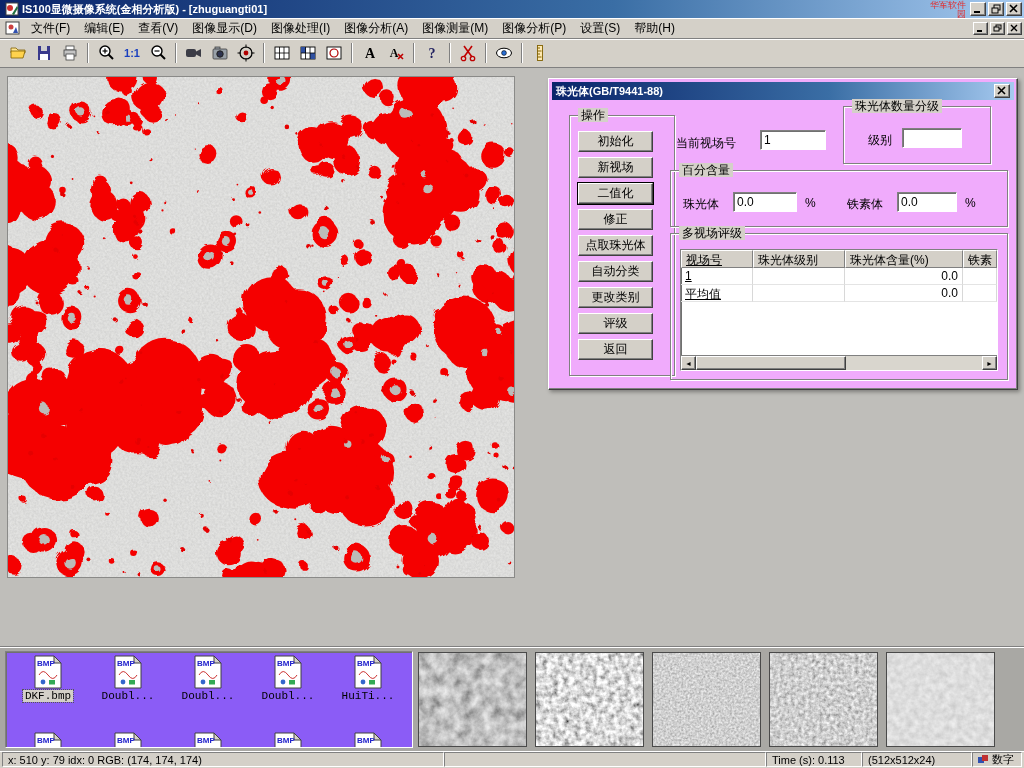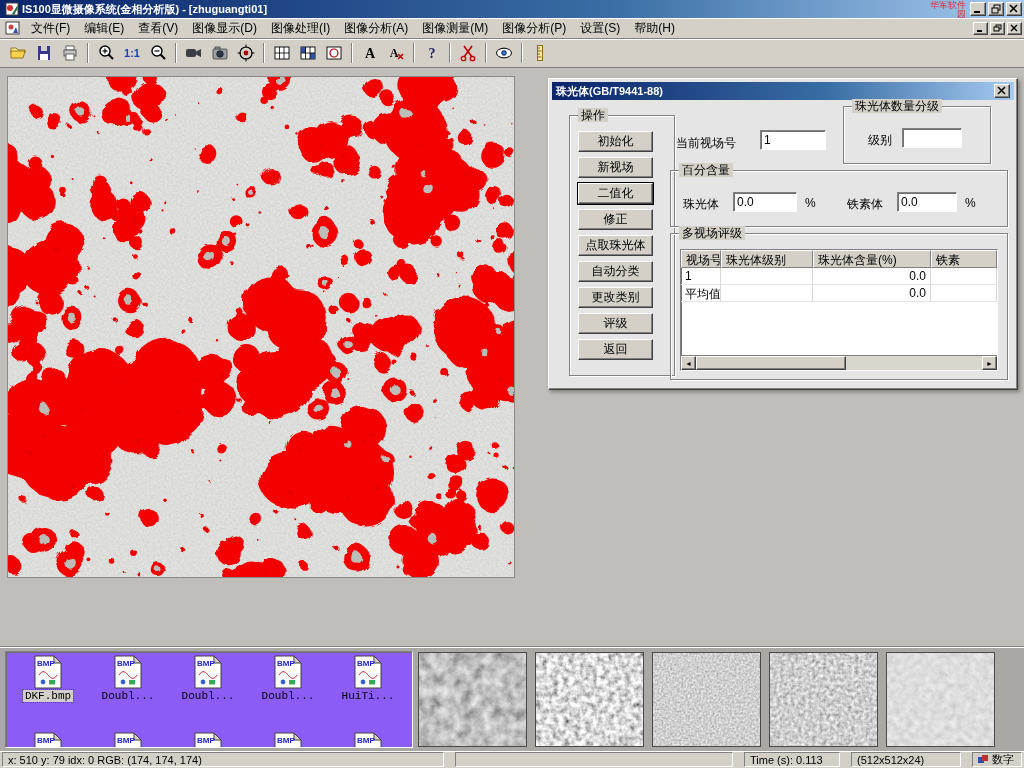--- a/index.html
+++ b/index.html
@@ -25,58 +25,58 @@
 .toolbar{height:29px;background:#d4d0c8;display:flex;align-items:center;padding:0 5px;border-bottom:1px solid #808080;box-shadow:inset 0 1px 0 #fff;}
 .tool-btn{width:26px;height:24px;display:flex;align-items:center;justify-content:center;border:1px solid transparent;}
 .tool-sep{width:2px;height:20px;border-left:1px solid #808080;border-right:1px solid #fff;margin:0 4px;flex:none;}
 .one2one{font-size:11px;font-weight:bold;color:#1a3fbf;font-family:"Liberation Sans",sans-serif;}
 
 
 .workspace{position:relative;height:578px;background:#bfbeba;overflow:hidden;}
 #metal{position:absolute;left:7px;top:8px;border:1px solid #8a8a88;}
 
 
-.dialog{position:absolute;left:548px;top:10px;width:470px;height:312px;background:#e5e5e5;border:1px solid;border-color:#fff #404040 #404040 #fff;box-shadow:inset -1px -1px 0 #808080,2px 2px 4px rgba(0,0,0,.35);padding:3px;}
+.dialog{position:absolute;left:548px;top:10px;width:470px;height:312px;background:#f0abfc;border:1px solid;border-color:#fff #404040 #404040 #fff;box-shadow:inset -1px -1px 0 #808080,2px 2px 4px rgba(0,0,0,.35);padding:3px;}
 .dlg-title{height:18px;background:linear-gradient(90deg,#0a246a,#3a6ea5 60%,#a6caf0);color:#fff;font-weight:bold;font-size:11px;display:flex;align-items:center;padding:0 4px;}
 .dlg-title span{flex:1;}
 .groupbox{position:absolute;border:1px solid #808080;box-shadow:1px 1px 0 #fff,inset 1px 1px 0 #fff;}
 .gb-label{position:absolute;top:-8px;left:8px;background:#d4d0c8;padding:0 3px;font-size:12px;line-height:14px;white-space:nowrap;}
 .btn{background:#d4d0c8;border:1px solid;border-color:#fff #404040 #404040 #fff;box-shadow:inset -1px -1px 0 #808080;font-size:12px;font-family:inherit;display:flex;align-items:center;justify-content:center;position:absolute;left:8px;width:75px;height:21px;white-space:nowrap;}
 .btn.default{outline:1px solid #000;}
 .tbox{position:absolute;background:#fff;border:1px solid;border-color:#808080 #fff #fff #808080;box-shadow:inset 1px 1px 0 #707070;font-size:12px;padding:2px 3px;height:20px;}
 .dlbl{position:absolute;white-space:nowrap;font-size:12px;}
 
 
 .table-wrap{position:absolute;left:9px;right:9px;top:15px;bottom:8px;background:#fff;border:1px solid;border-color:#808080 #fff #fff #808080;box-shadow:inset 1px 1px 0 #707070;overflow:hidden;display:flex;flex-direction:column;}
 .thead{display:flex;height:18px;flex:none;}
 .th{background:#d4d0c8;border:1px solid;border-color:#fff #808080 #808080 #fff;font-size:12px;padding:1px 4px;white-space:nowrap;overflow:hidden;flex:none;}
 .trow{display:flex;height:17px;flex:none;}
 .td{border-right:1px solid #d8d8d8;border-bottom:1px solid #e4e4e4;font-size:12px;padding:1px 4px;white-space:nowrap;overflow:hidden;flex:none;}
-.c0{width:40px;}.c1{width:92px;}.c2{width:118px;}.c3{flex:1 1 auto;width:auto;}
+.c0{width:72px;text-decoration:underline;}.c1{width:92px;}.c2{width:118px;}.c3{flex:1 1 auto;width:auto;}
 .td.c2{text-align:right;}
 .tfill{flex:1;}
 .hscroll{height:15px;flex:none;display:flex;background:#d9d6ce;border-top:1px solid #808080;}
 .sc-btn{width:15px;height:100%;background:#d4d0c8;border:1px solid;border-color:#fff #404040 #404040 #fff;box-shadow:inset -1px -1px 0 #808080;font-size:7px;display:flex;align-items:center;justify-content:center;flex:none;}
 .sc-thumb{width:150px;height:100%;background:#d4d0c8;border:1px solid;border-color:#fff #404040 #404040 #fff;box-shadow:inset -1px -1px 0 #808080;flex:none;}
 .sc-track{flex:1;}
 
 
 .strip{position:relative;height:105px;background:#a9a8a4;border-top:1px solid #808080;box-shadow:inset 0 1px 0 #fff;}
 .file-panel{position:absolute;left:5px;top:4px;width:408px;height:97px;background:#8b5cf6;border:1px solid;border-color:#808080 #fff #fff #808080;box-shadow:inset 1px 1px 0 #707070;overflow:hidden;}
 .file-row{position:absolute;left:2px;top:3px;display:flex;}
 .file-row2{position:absolute;left:2px;top:80px;display:flex;}
 .file-item{width:80px;display:flex;flex-direction:column;align-items:center;}
 .file-label{margin-top:1px;font-family:"Liberation Mono",monospace;font-size:11px;white-space:nowrap;padding:0 2px;}
 .file-label.sel{background:#d4d0c8;outline:1px dotted #555;}
 .thumb-strip{position:absolute;left:418px;top:5px;height:95px;display:flex;gap:8px;}
 .thumb{width:109px;height:95px;border:1px solid #4a4a4a;flex:none;}
 .thumb svg{display:block;}
 
 
-.statusbar{height:17px;background:#d4d0c8;display:flex;align-items:center;padding:1px 2px;gap:11px;box-shadow:inset 0 1px 0 #fff;}
+.statusbar{height:17px;background:#d4d0c8;display:flex;align-items:center;padding:1px 2px;gap:0;box-shadow:inset 0 1px 0 #fff;}
 .sb{border:1px solid;border-color:#808080 #fff #fff #808080;height:15px;display:flex;align-items:center;padding:0 5px;font-size:11px;white-space:nowrap;}
 .sb-pos{width:442px;}
 .sb-mid{flex:1;}
 .sb-time{width:96px;}
 .sb-size{width:110px;}
 .sb-mode{width:50px;gap:4px;}
 </style>
 </head>
 <body>
 

